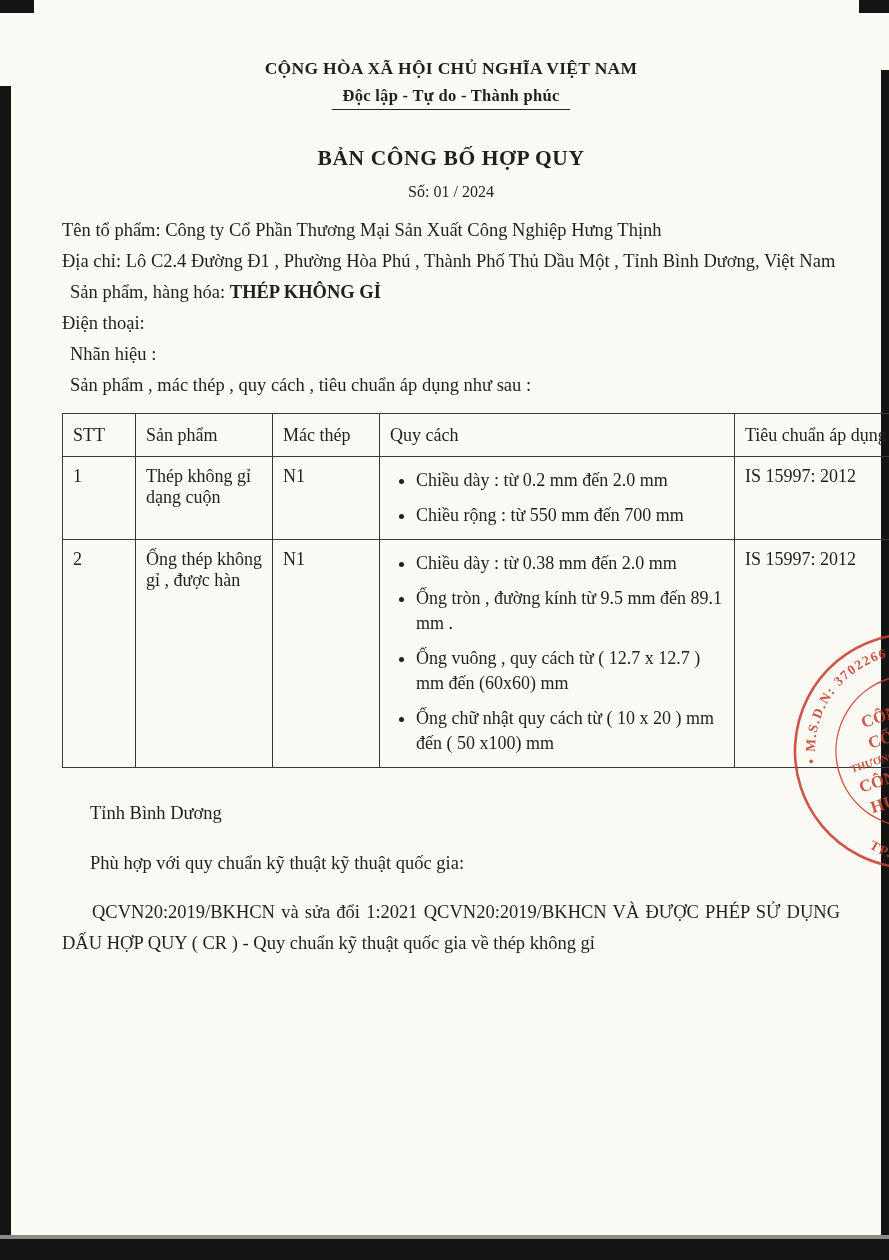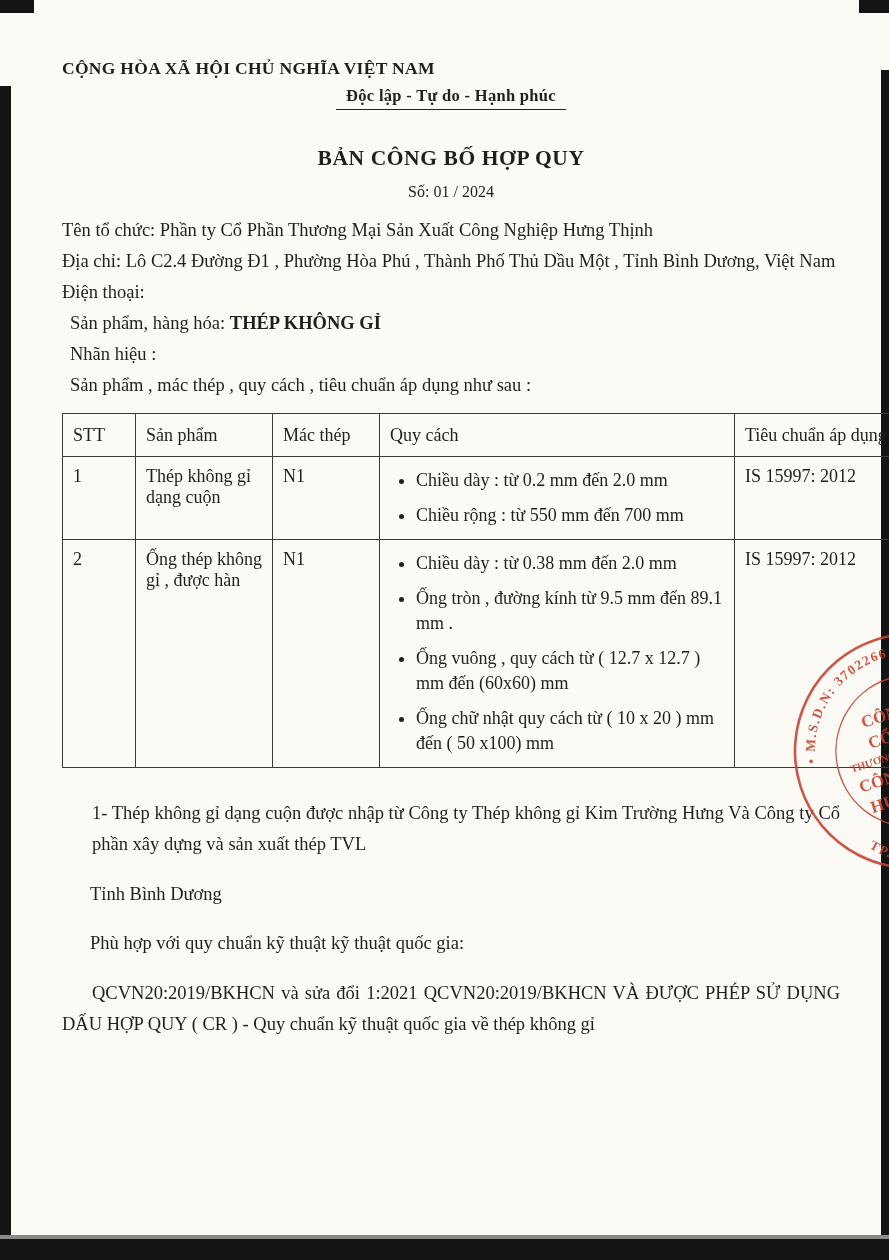--- a/index.html
+++ b/index.html
@@ -12,21 +12,21 @@
   .edge{position:absolute;background:#141414;}
   .edge-left{left:0;top:86px;width:11px;height:1174px;}
   .edge-right{right:0;top:70px;width:8px;height:1190px;}
   .edge-bottom{left:0;bottom:0;width:889px;height:21px;}
   .edge-bottom-shadow{left:0;bottom:21px;width:889px;height:4px;background:#8a8a86;}
   .corner-tl{left:0;top:0;width:34px;height:13px;}
   .corner-tr{right:0;top:0;width:30px;height:13px;}
 
   .content{position:absolute;left:62px;top:58px;width:778px;}
 
-  .nat-line1{text-align:left;font-weight:bold;font-size:17.5px;letter-spacing:.3px;}
+  .nat-line1{text-align:center;font-weight:bold;font-size:17.5px;letter-spacing:.3px;}
   .nat-line2-wrap{text-align:center;margin-top:7px;}
   .nat-line2{display:inline-block;font-weight:bold;font-size:16.5px;
     border-bottom:1.6px solid #222;padding:0 10px 3px 10px;letter-spacing:.3px;}
 
   .doc-title{text-align:center;font-weight:bold;font-size:21.5px;letter-spacing:.6px;margin-top:36px;}
   .doc-number{text-align:center;font-size:16px;margin-top:12px;}
 
   .info{margin-top:14px;font-size:18.5px;line-height:31px;}
   .info .line{margin:0;}
   .indent-sm{padding-left:8px;}
@@ -62,31 +62,31 @@
 <div class="edge edge-right"></div>
 <div class="edge edge-bottom-shadow"></div>
 <div class="edge edge-bottom"></div>
 <div class="edge corner-tl"></div>
 <div class="edge corner-tr"></div>
 
 <div class="content">
 
   <div class="nat-line1">CỘNG HÒA XÃ HỘI CHỦ NGHĨA VIỆT NAM</div>
   <div class="nat-line2-wrap">
-    <span class="nat-line2">Độc lập - Tự do - Hạnh phúc</span>
+    <span class="nat-line2">Độc lập - Tự do - Thành phúc</span>
   </div>
 
   <div class="doc-title">BẢN CÔNG BỐ HỢP QUY</div>
   <div class="doc-number">Số: 01 / 2024</div>
 
   <div class="info">
-    <p class="line">Tên tổ chức: Phần ty Cổ Phần Thương Mại Sản Xuất Công Nghiệp Hưng Thịnh</p>
+    <p class="line">Tên tổ phẩm: Công ty Cổ Phần Thương Mại Sản Xuất Công Nghiệp Hưng Thịnh</p>
     <p class="line">Địa chỉ: Lô C2.4 Đường Đ1 , Phường Hòa Phú , Thành Phố Thủ Dầu Một , Tỉnh Bình Dương, Việt Nam</p>
+    <p class="line indent-sm"><span>Sản phẩm, hàng hóa: </span><span class="bold">THÉP KHÔNG GỈ</span></p>
     <p class="line">Điện thoại:</p>
-    <p class="line indent-sm"><span>Sản phẩm, hàng hóa: </span><span class="bold">THÉP KHÔNG GỈ</span></p>
     <p class="line indent-sm">Nhãn hiệu :</p>
     <p class="line indent-sm">Sản phẩm , mác thép , quy cách , tiêu chuẩn áp dụng như sau :</p>
   </div>
 
   <table class="spec">
     <thead>
       <tr>
         <th class="c-stt">STT</th>
         <th class="c-sp">Sản phẩm</th>
         <th class="c-mt">Mác thép</th>
@@ -118,21 +118,20 @@
             <li>Ống vuông , quy cách từ ( 12.7 x 12.7 ) mm đến (60x60) mm</li>
             <li>Ống chữ nhật quy cách từ ( 10 x 20 ) mm đến ( 50 x100) mm</li>
           </ul>
         </td>
         <td class="c-tc">IS 15997: 2012</td>
       </tr>
     </tbody>
   </table>
 
   <div class="notes">
-    <p class="note">1-  Thép không gỉ dạng cuộn được nhập từ Công ty Thép không gỉ Kim Trường Hưng Và Công ty Cổ phần xây dựng và sản xuất thép TVL</p>
     <p class="province">Tỉnh Bình Dương</p>
     <p class="conform">Phù hợp với quy chuẩn kỹ thuật kỹ thuật quốc gia:</p>
     <p class="qcvn">QCVN20:2019/BKHCN  và  sửa  đổi  1:2021  QCVN20:2019/BKHCN  VÀ  ĐƯỢC PHÉP SỬ DỤNG DẤU HỢP QUY ( CR ) -  Quy chuẩn kỹ thuật quốc gia về thép không gỉ</p>
   </div>
 
 </div>
 
 <svg class="stamp" width="250" height="250" viewBox="0 0 250 250" aria-hidden="true">
   <g transform="rotate(-18 125 125)" fill="none" stroke="#c8402f">
     <circle cx="125" cy="125" r="117" stroke-width="2.6"></circle>

